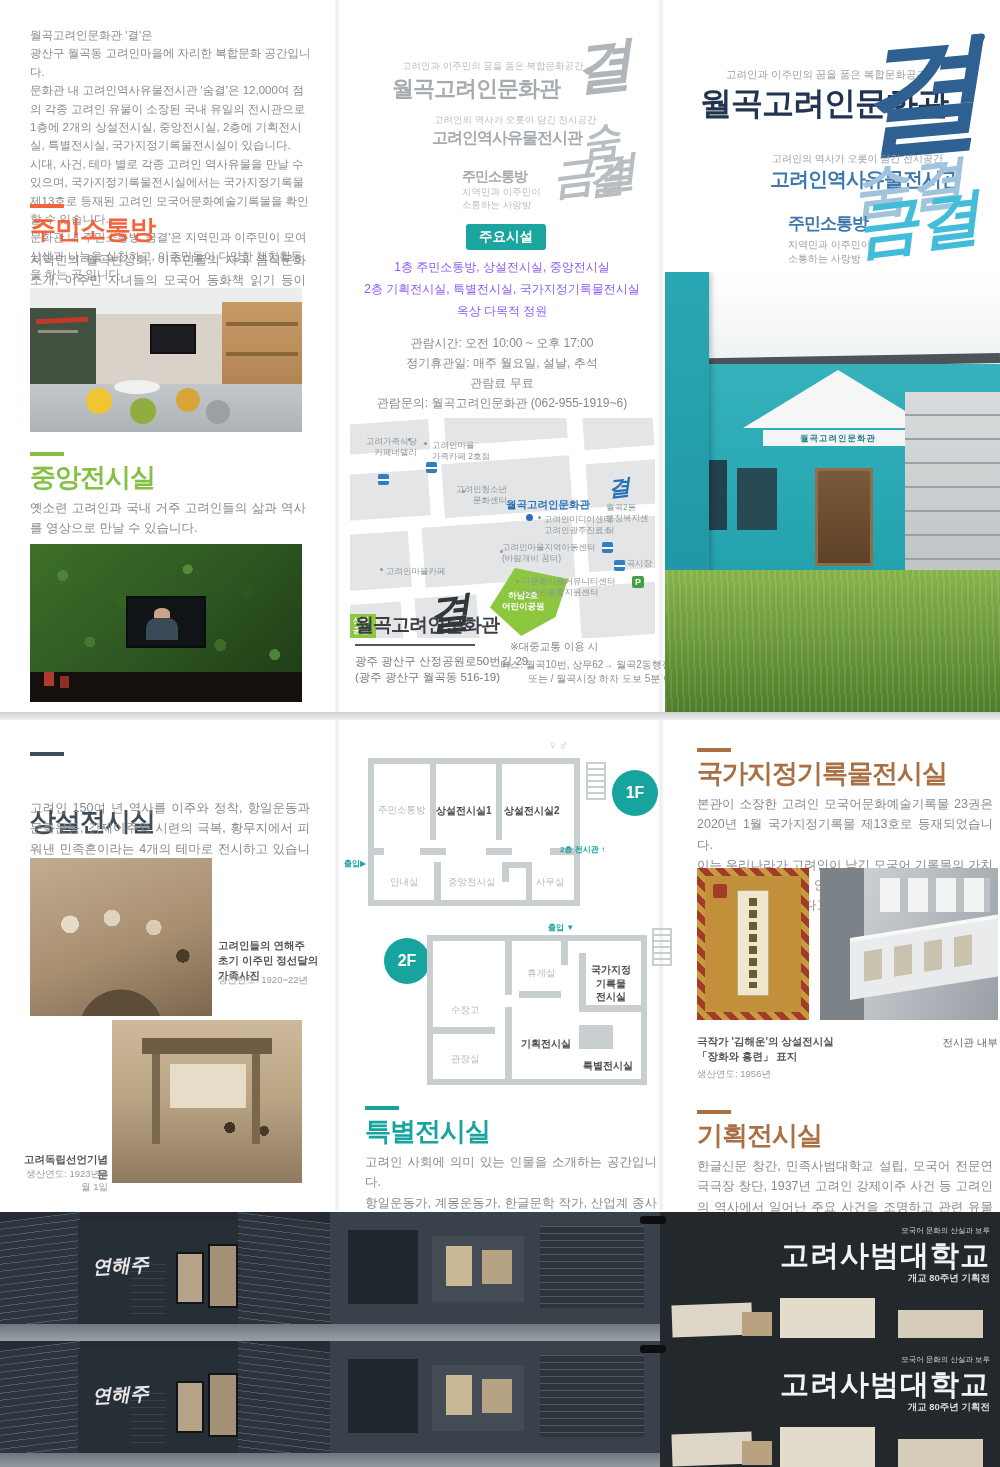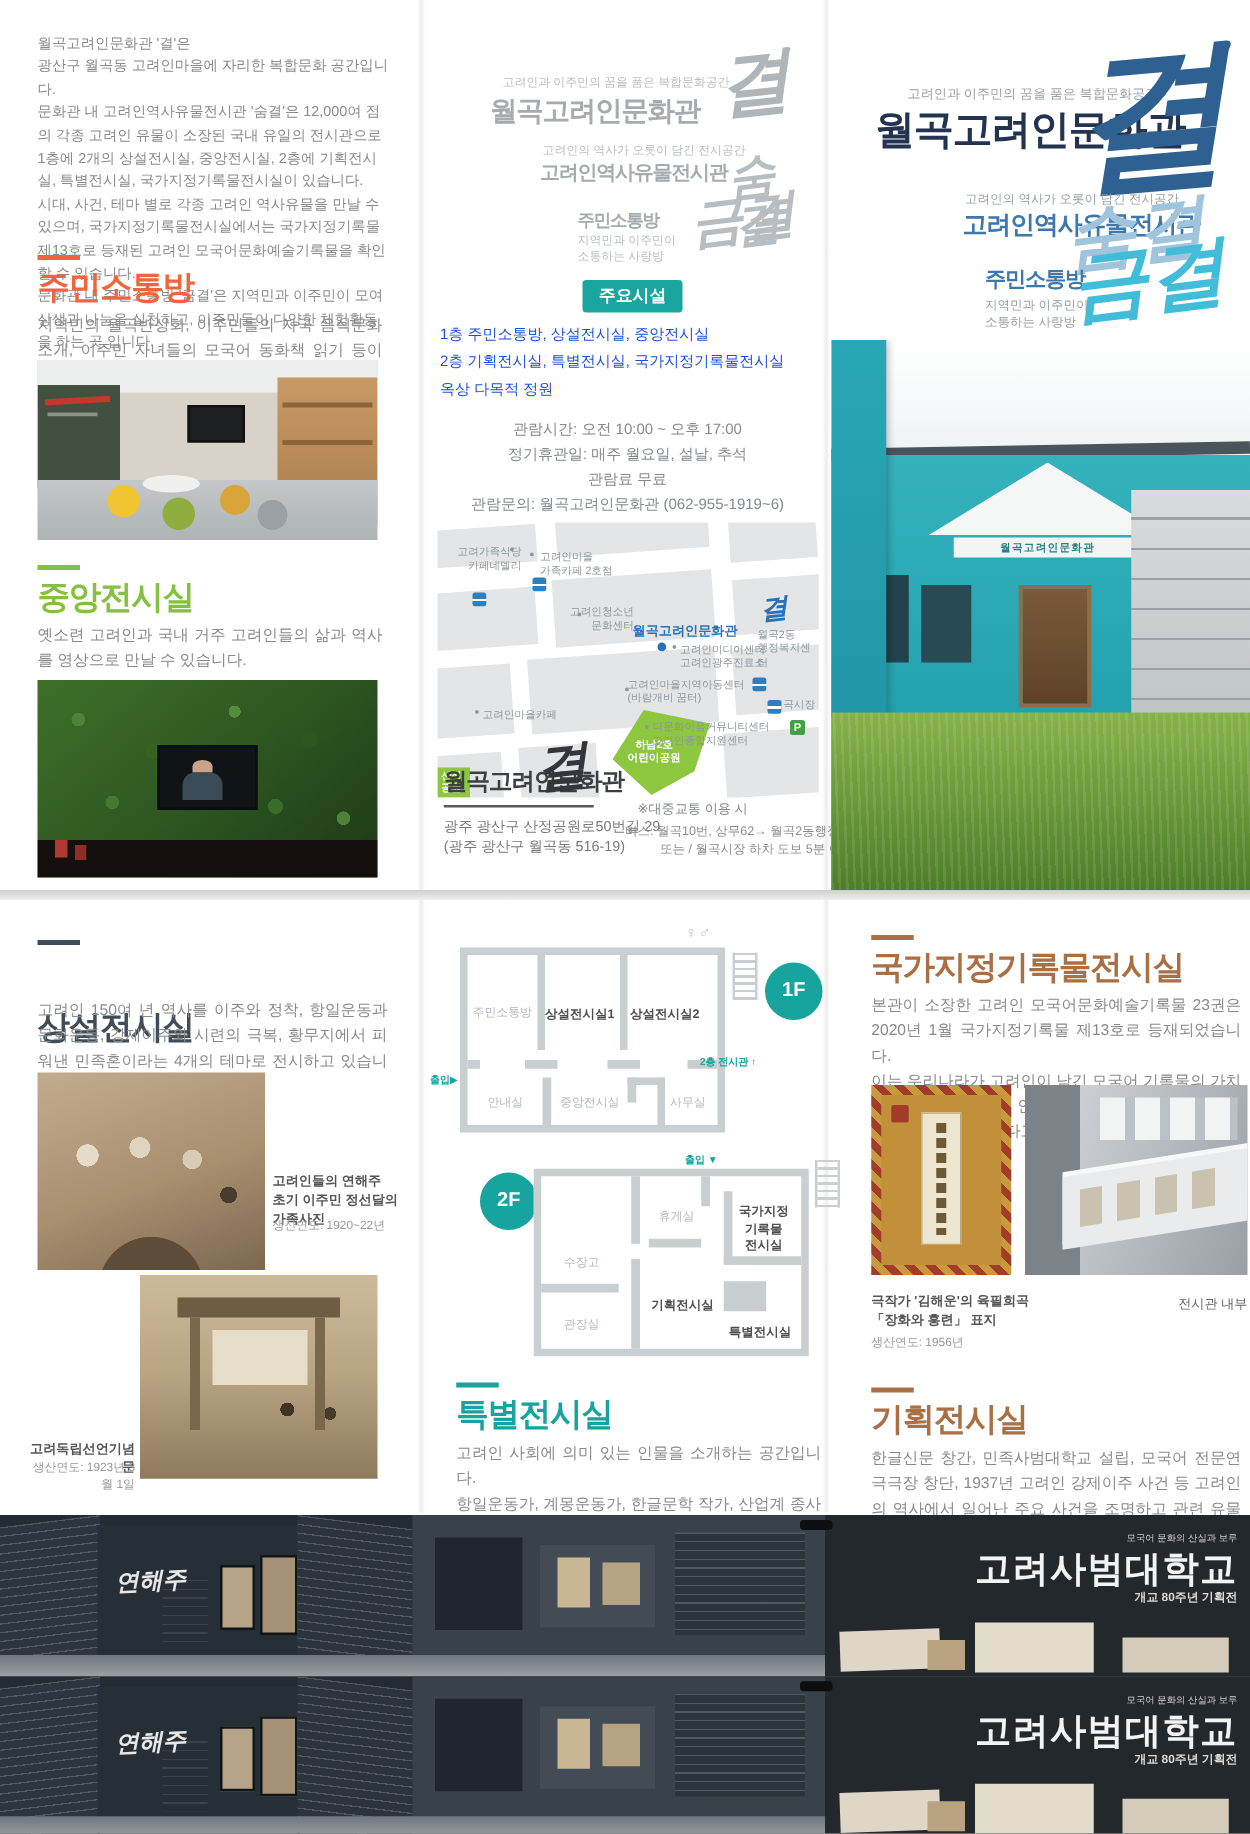--- a/index.html
+++ b/index.html
@@ -11,21 +11,21 @@
   .sec-title{font-size:26px;font-weight:800;letter-spacing:-1px;margin:0;}
   .body-txt{font-size:12.5px;color:#8a8a8a;line-height:1.62;margin:0;text-align:justify;}
   .script{font-family:"DejaVu Serif","Liberation Serif",serif;font-style:italic;font-weight:bold;line-height:1;}
   .caption-b{font-size:10.5px;font-weight:bold;color:#555;line-height:1.45;}
   .caption-y{font-size:9.5px;color:#9a9a9a;margin-top:2px;}
   .fold-v{width:6px;background:linear-gradient(90deg,rgba(0,0,0,0) 0%,rgba(0,0,0,.07) 50%,rgba(0,0,0,0) 100%);}
   
   .glogo-tag{font-size:9.5px;color:#b9bec3;}
   .glogo-name{font-size:22px;font-weight:800;color:#a6abb0;letter-spacing:-1px;}
   .glogo-name2{font-size:16px;font-weight:800;color:#a6abb0;letter-spacing:-1px;}
-  .facility-line{font-size:12px;color:#1d4ed8;line-height:1.9;}
+  .facility-line{font-size:12px;color:#8b5cf6;line-height:1.9;text-align:center;}
   .visit-line{font-size:12px;color:#85898d;line-height:1.85;text-align:center;}
   
   .map-block{position:absolute;background:#e3e5e7;}
   .map-label{position:absolute;font-size:8.5px;color:#8e969c;line-height:1.35;white-space:pre-line;}
   .bus-stop{position:absolute;width:11px;height:11px;border-radius:2px;
             background:linear-gradient(#2e7ec0 0 45%,#fff 45% 65%,#2e7ec0 65%);}
   .dot{position:absolute;width:3px;height:3px;border-radius:50%;background:#8e969c;}
   
   .plan{position:absolute;border:6px solid #c9ced1;box-sizing:border-box;background:#fff;}
   .wall{position:absolute;background:#c9ced1;}
@@ -321,21 +321,21 @@
     <div class="abs" style="left:16px;top:16px;width:14px;height:14px;background:#a33b2a;border-radius:2px;"></div>
   </div>
   <div class="abs" style="left:820px;top:868px;width:178px;height:152px;overflow:hidden;
               background:linear-gradient(110deg,#d7dadd 0%,#bcc1c6 45%,#999fa5 100%);">
     <div class="abs" style="left:0;top:0;width:44px;height:152px;background:#7b8288;"></div>
     <div class="abs" style="left:30px;top:62px;width:150px;height:58px;background:#e9ebec;transform:skewY(-9deg);box-shadow:0 -4px 0 #f7f8f8;"></div>
     <div class="abs" style="left:44px;top:74px;width:120px;height:30px;transform:skewY(-9deg);
                 background:repeating-linear-gradient(90deg,#c9c2ae 0 18px,#e9ebec 18px 30px);"></div>
     <div class="abs" style="left:60px;top:10px;width:110px;height:34px;background:repeating-linear-gradient(90deg,#f2f3f3 0 20px,#bcc1c6 20px 28px);"></div>
   </div>
-  <div class="abs pre caption-b" style="left:697px;top:1034px;width:170px;">극작가 '김해운'의 육필희곡
+  <div class="abs pre caption-b" style="left:697px;top:1034px;width:170px;">극작가 '김해운'의 상설전시실
 「장화와 홍련」 표지</div>
   <div class="abs caption-y" style="left:697px;top:1066px;">생산연도: 1956년</div>
   <div class="abs" style="left:900px;top:1036px;width:98px;text-align:right;font-size:10.5px;color:#666;">전시관 내부</div>
 
   <div class="abs sec-divider" style="left:697px;top:1110px;background:#aa7044;"></div>
   <h2 class="abs sec-title" style="left:697px;top:1118px;color:#aa7044;">기획전시실</h2>
   <p class="abs body-txt" style="left:697px;top:1156px;width:296px;">한글신문 창간, 민족사범대학교 설립, 모국어 전문연극극장 창단, 1937년 고려인 강제이주 사건 등 고려인의 역사에서 일어난 주요 사건을 조명하고 관련 유물을 전시하는 공간입니다.</p>
 
   <div class="strip" style="top:1212px;height:129px;">
     <div class="strip-inner">

